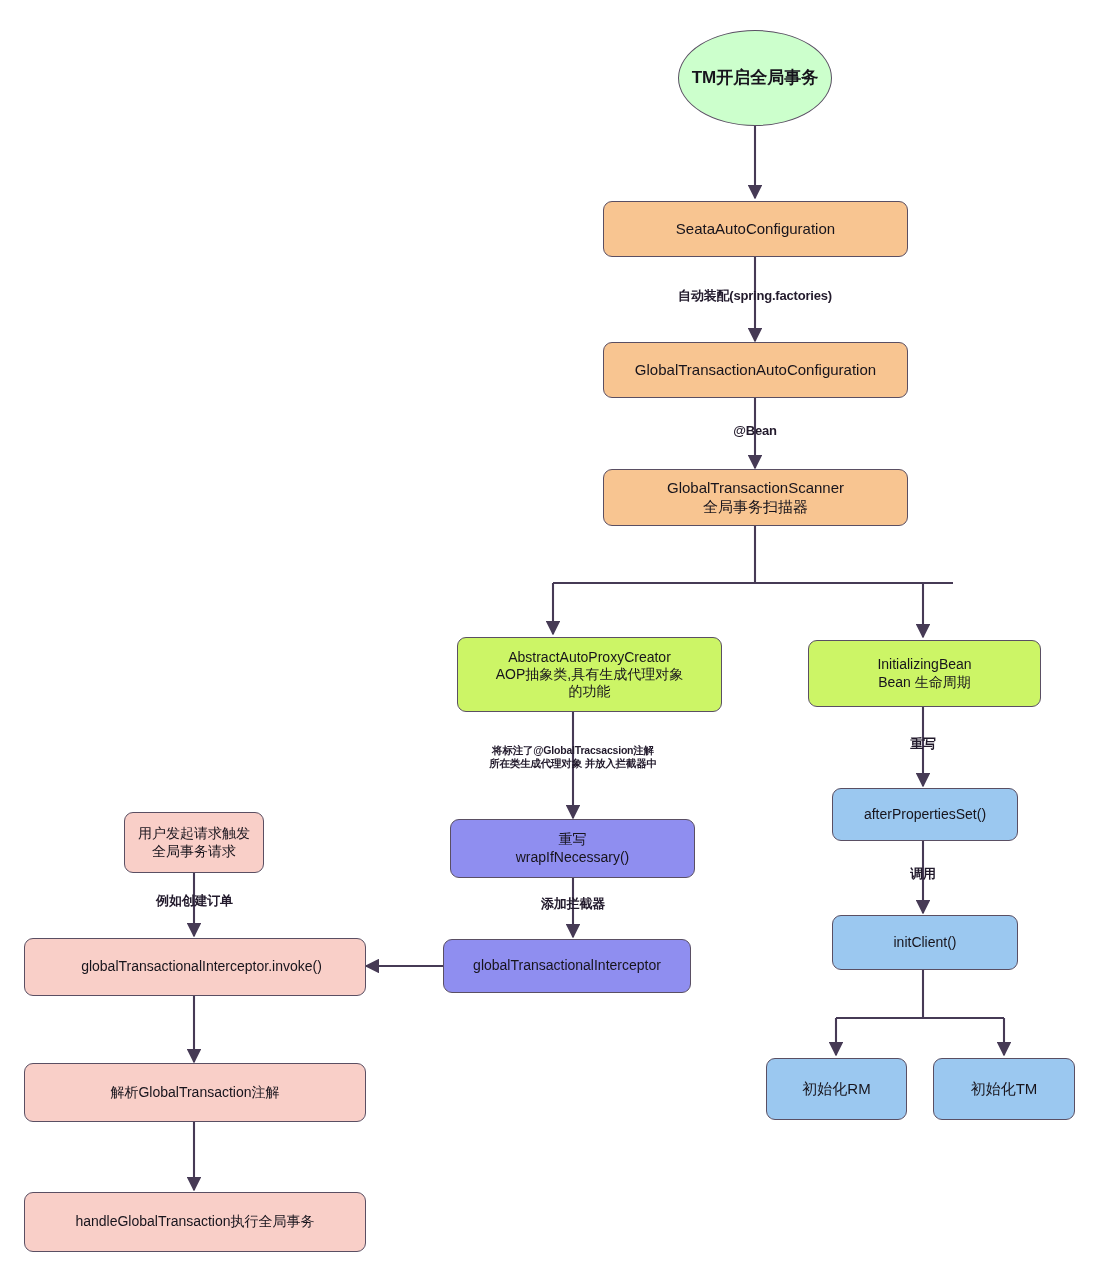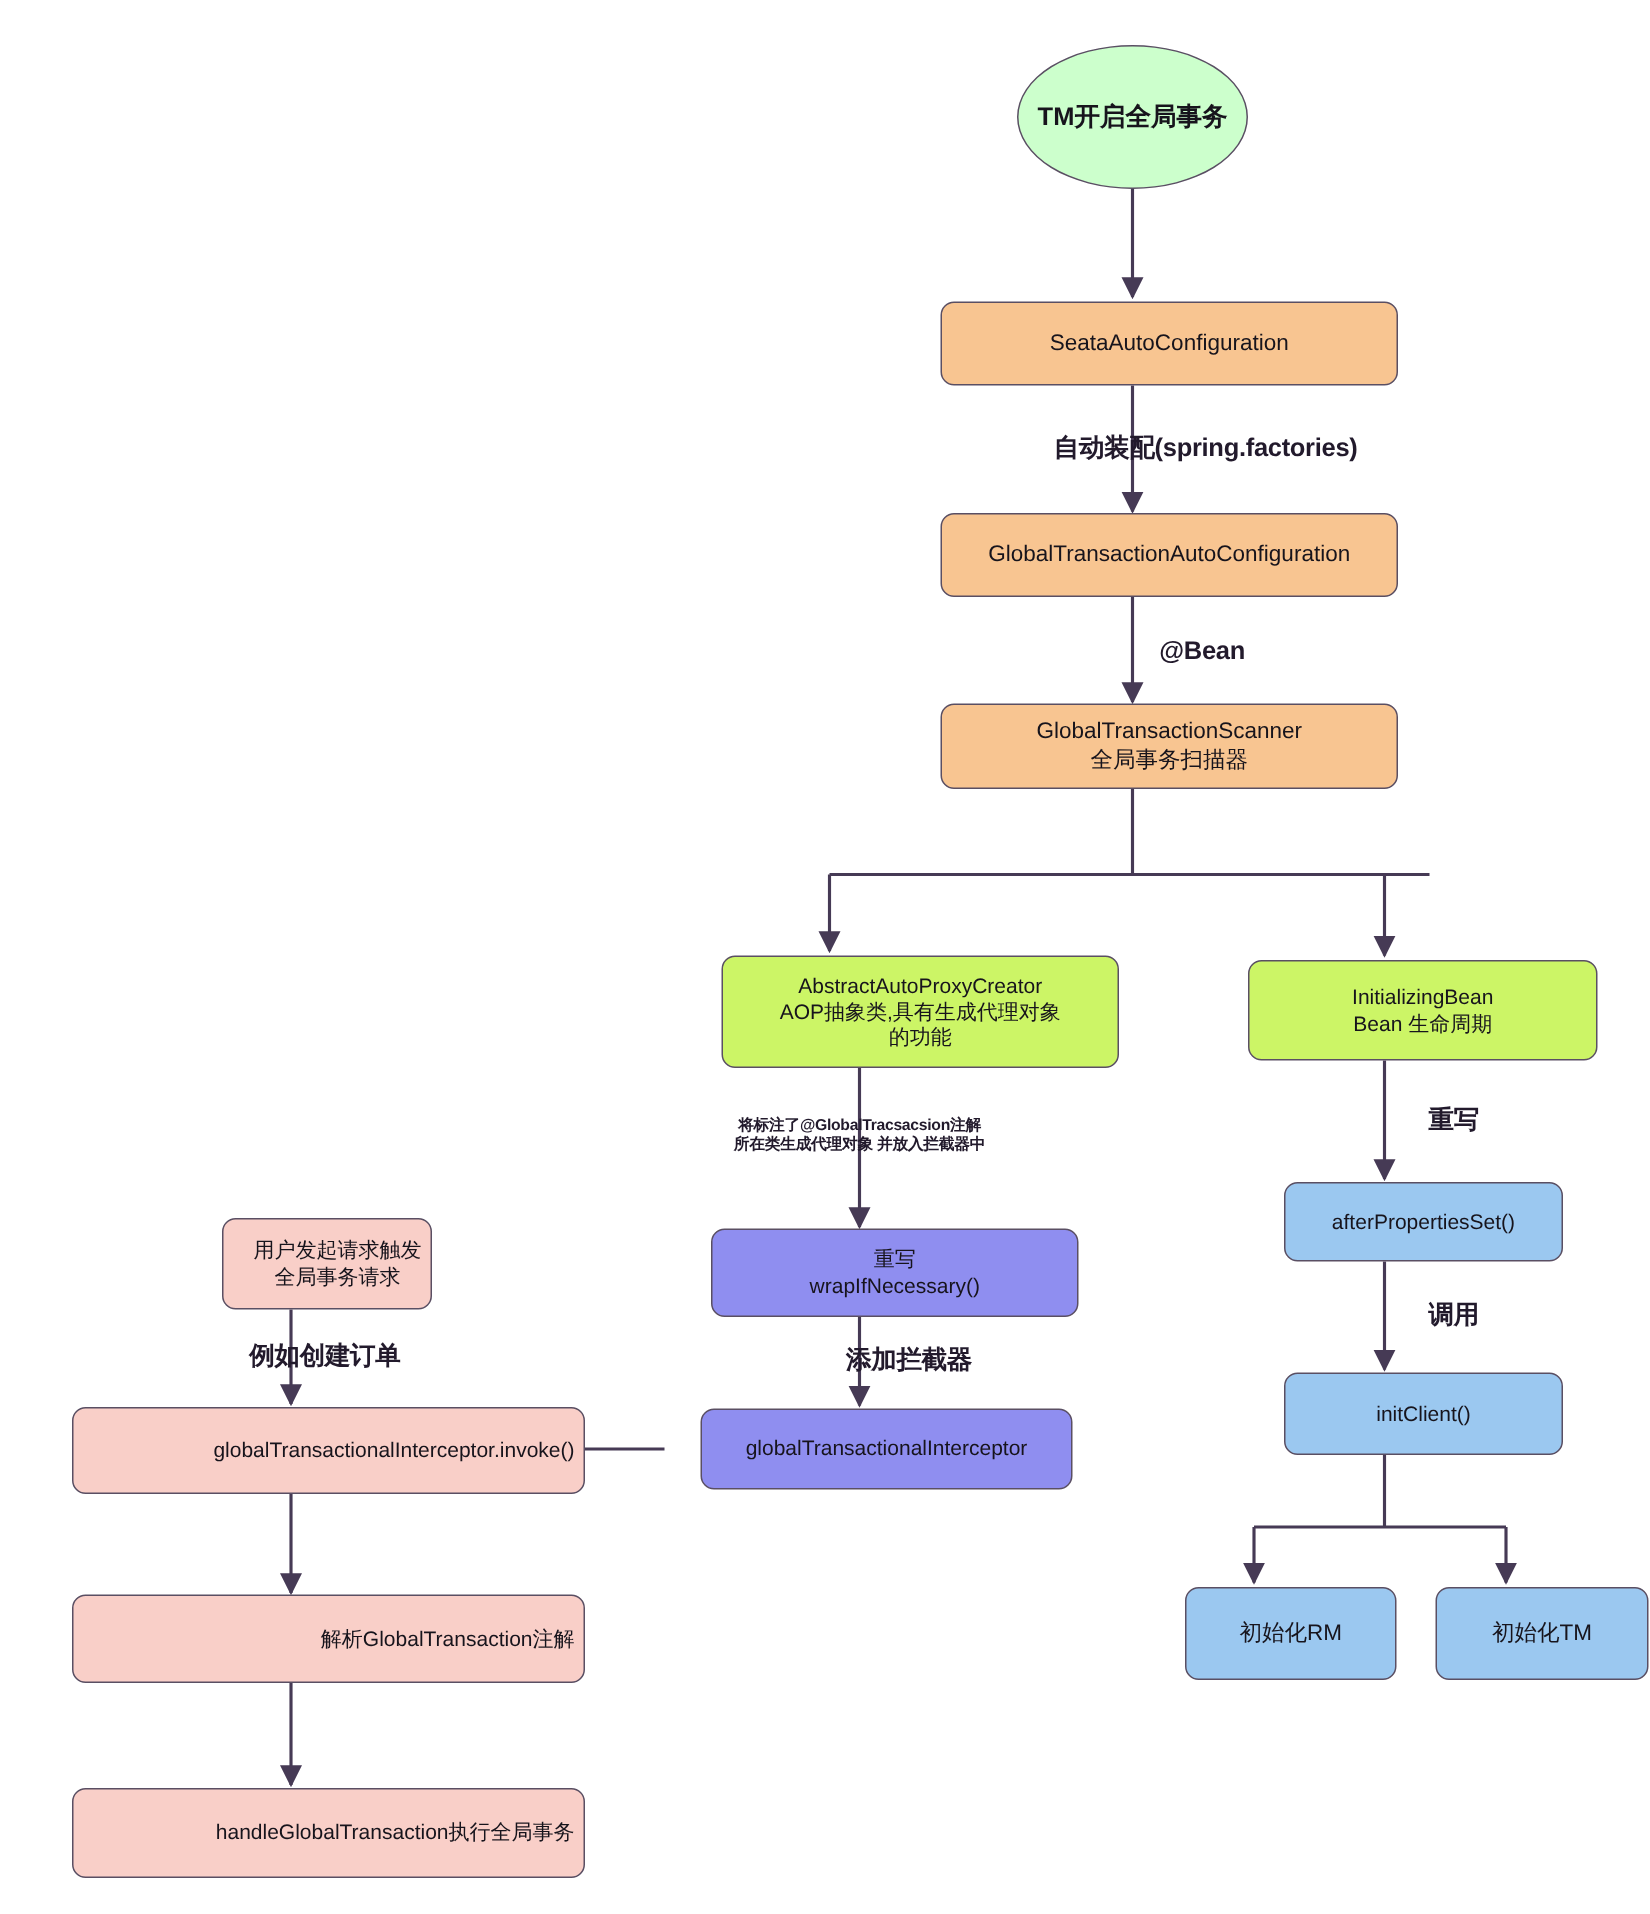--- a/index.html
+++ b/index.html
@@ -34,42 +34,41 @@
     justify-content: center;
     text-align: center;
     border: 1.6px solid #5a4f63;
     color: #17141c;
     line-height: 1.22;
     white-space: pre-line;
     padding: 2px 6px;
   }
   .node.rect {
     border-radius: 9px;
-    margin-left: 24px;
   }
   .node.ellipse {
     border-radius: 50%;
   }
   .fill-green-light { background: #ccffcc; }
   .fill-orange      { background: #f8c591; }
   .fill-green       { background: #ccf566; }
   .fill-blue        { background: #9bc8f0; }
   .fill-purple      { background: #8f8ef0; }
-  .fill-pink        { background: #f9cfc8; justify-content: flex-end; }
+  .fill-pink        { background: #f9cfc8; }
 
   .edge-label {
     position: absolute;
     color: #221a2c;
     white-space: pre-line;
     text-align: center;
     line-height: 1.25;
     font-weight: 700;
     letter-spacing: -0.2px;
   }
-  .el-small { font-size: 17px; text-align: right; }
+  .el-small { font-size: 13px; }
   .el-tiny  { font-size: 10.5px; font-weight: 700; }
 
   .t-18 { font-size: 17px; font-weight: 700; }
   .t-15 { font-size: 15px; }
   .t-14 { font-size: 14px; }
 </style>
 </head>
 <body>
 
 <div id="canvas">

